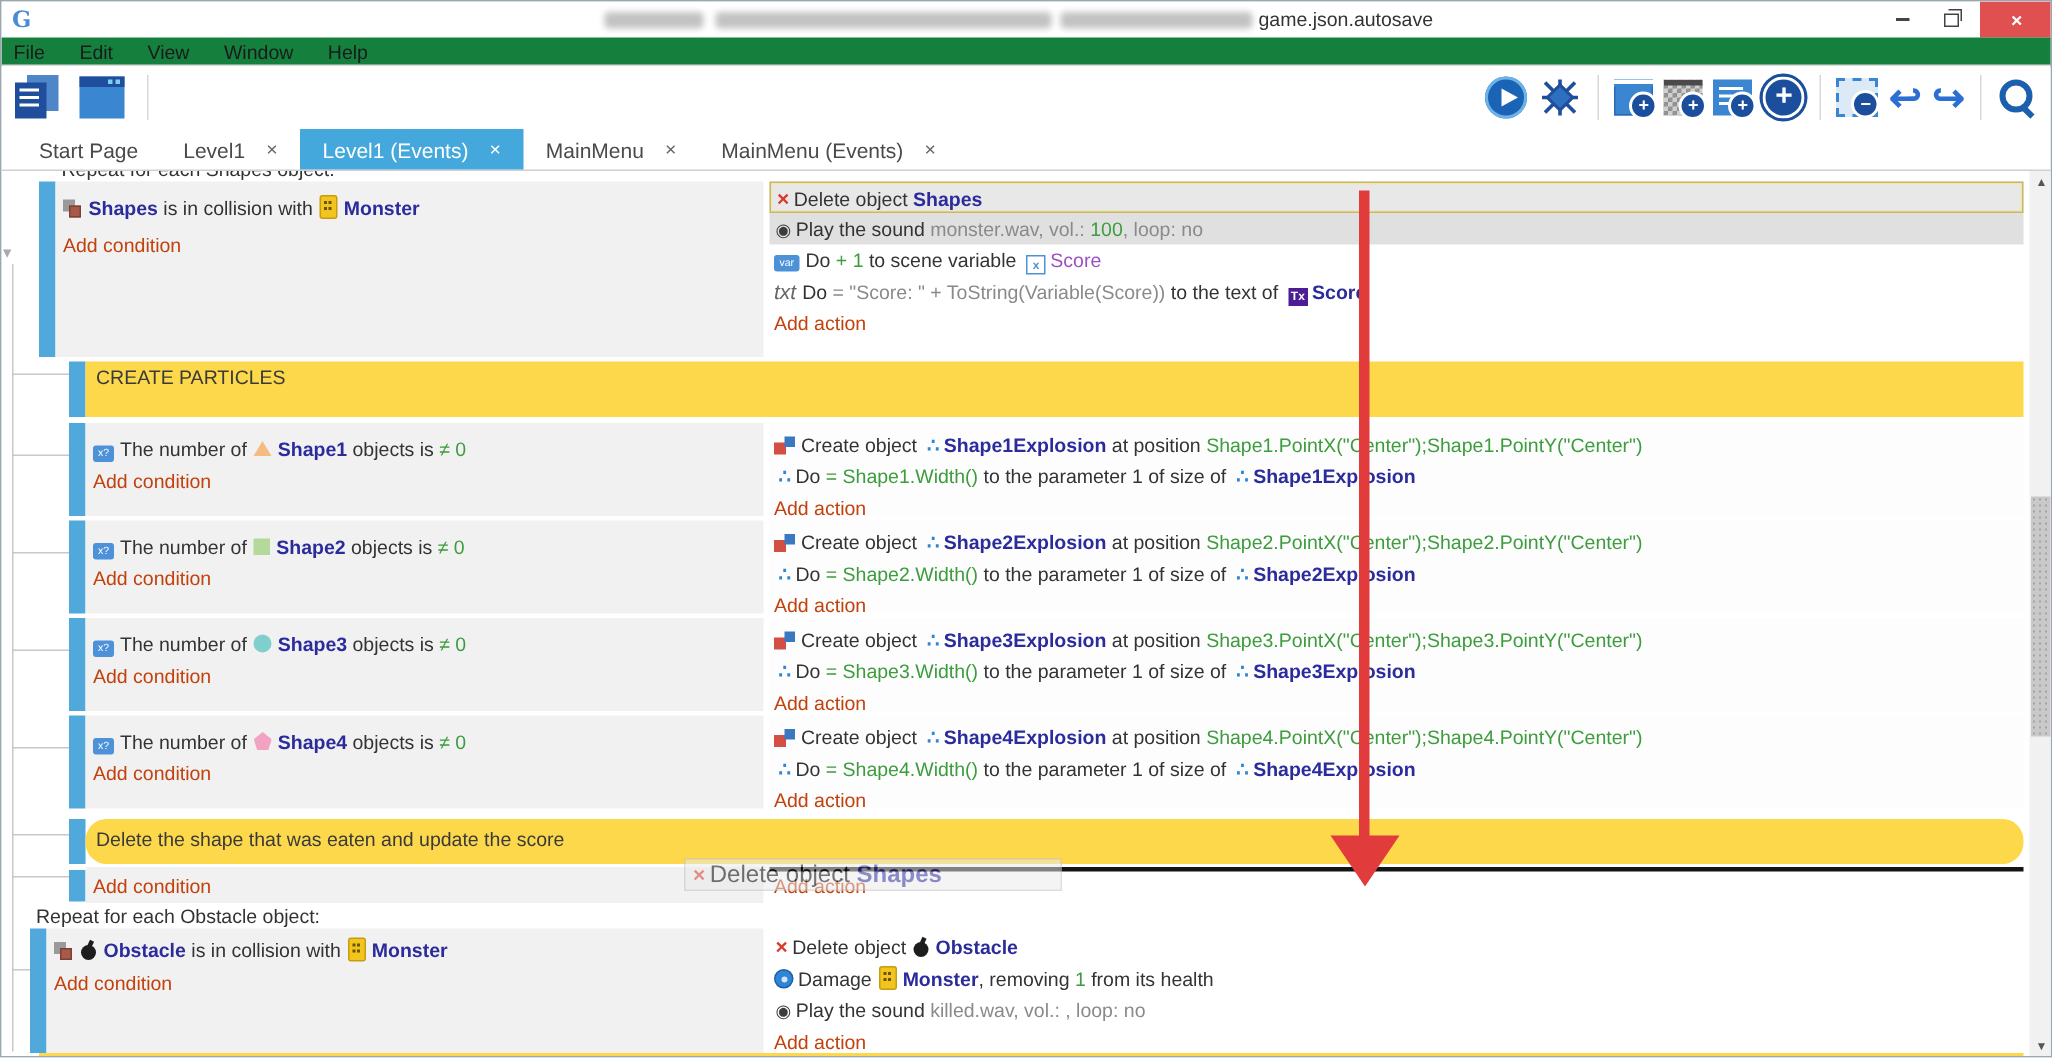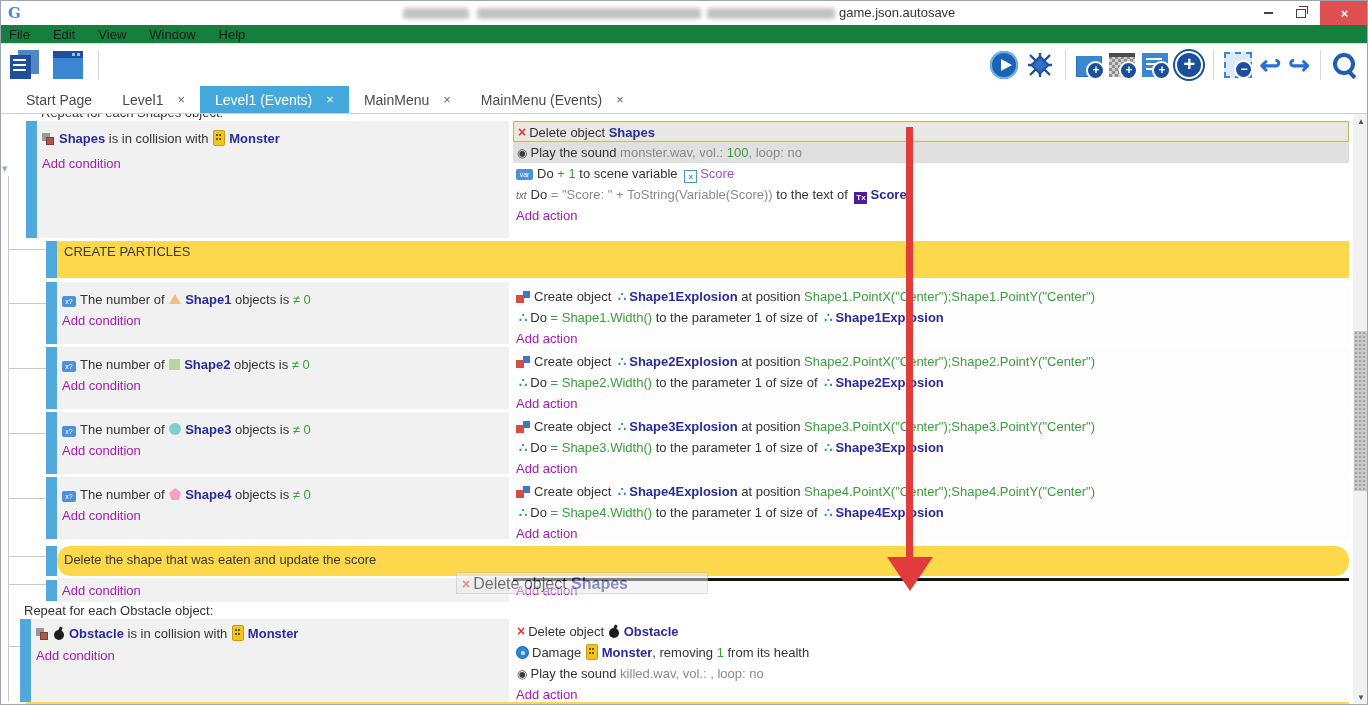--- a/index.html
+++ b/index.html
@@ -53,32 +53,32 @@
   .tab.active{background:#45a8dc;color:#fff;}
   .tab.active .tab-x{color:#fff;}
   
   #sheet{left:0;top:113px;width:1368px;height:592px;background:#fff;overflow:hidden;}
   .evtext{font-size:13px;color:#333;white-space:nowrap;}
   .line{height:21px;line-height:21px;font-size:13px;color:#333;white-space:nowrap;overflow:hidden;}
   .obj{font-weight:bold;color:#2b2b9c;}
   .green{color:#3d9c3d;}
   .greyp{color:#8a8a8a;text-align:center;}
   .purple{color:#9c4fc4;}
-  .addph{color:#a21caf;font-size:13px;height:21px;line-height:21px;}
+  .addph{color:#c2410c;font-size:13px;height:21px;line-height:21px;}
   .bluebar{position:absolute;background:#51a8db;}
   .condarea{position:absolute;background:#f1f1f1;box-sizing:border-box;padding-left:5px;}
   .actarea{position:absolute;background:#fdfdfd;box-sizing:border-box;}
   .comment{position:absolute;background:#fcd84a;box-sizing:border-box;padding-left:7px;}
   .comment .c-title,.comment .c-body{font-size:13px;color:#3a3a3a;white-space:nowrap;}
   
   .ico-x{color:#d93a2b;font-weight:bold;font-size:14px;margin:0 3px 0 1px;}
   .ico-sound{color:#3c3c3c;font-size:12px;margin:0 3px 0 1px;}
   .ico-particles{color:#2f86d4;font-weight:bold;font-size:13px;margin:0 3px;}
   .ico-var{display:inline-block;min-width:15px;height:11px;background:#4d92d8;border-radius:2px;color:#fff;font-size:7px;line-height:11px;text-align:center;padding:0 1px;margin-right:4px;vertical-align:1px;}
-  .ico-txt{font-style:italic;color:#666;font-size:10px;margin-right:4px;}
+  .ico-txt{font-style:italic;color:#666;font-size:14px;margin-right:4px;}
   .ico-scenevar{display:inline-block;width:11px;height:11px;border:1px solid #4d92d8;background:#fff;color:#4d92d8;font-size:8px;line-height:11px;text-align:center;margin:0 3px;vertical-align:-1px;font-weight:bold;}
   .ico-textobj{display:inline-block;width:13px;height:12px;background:#4c1d95;color:#fff;font-size:8px;font-weight:bold;line-height:12px;text-align:center;margin:0 3px;vertical-align:-1px;}
   .ico-count{display:inline-block;width:14px;height:11px;background:#4d92d8;border-radius:2px;color:#fff;font-size:7px;line-height:11px;text-align:center;margin-right:4px;vertical-align:0;}
   .ico-collision{position:relative;display:inline-block;width:13px;height:12px;margin-right:4px;vertical-align:-2px;}
   .ico-collision::before{content:"";position:absolute;left:0;top:0;width:8px;height:8px;background:#9a9a9a;}
   .ico-collision::after{content:"";position:absolute;left:4px;top:4px;width:8px;height:8px;background:#a85a4a;border:1px solid #7c4034;box-sizing:border-box;}
   .ico-monster{position:relative;display:inline-block;width:10px;height:14px;background:#f2c41d;border:1px solid #c79d10;border-radius:2px;margin:0 4px 0 1px;vertical-align:-3px;}
   .ico-monster::before{content:"";position:absolute;left:2px;top:3px;width:2px;height:2px;background:#6b5400;box-shadow:3px 0 0 #6b5400,0 4px 0 #6b5400,3px 4px 0 #6b5400;}
   .ico-obstacle{position:relative;display:inline-block;width:11px;height:13px;margin:0 4px 0 1px;vertical-align:-2px;}
   .ico-obstacle::before{content:"";position:absolute;left:0;bottom:0;width:10px;height:10px;background:#1d1d1d;border-radius:50%;}

